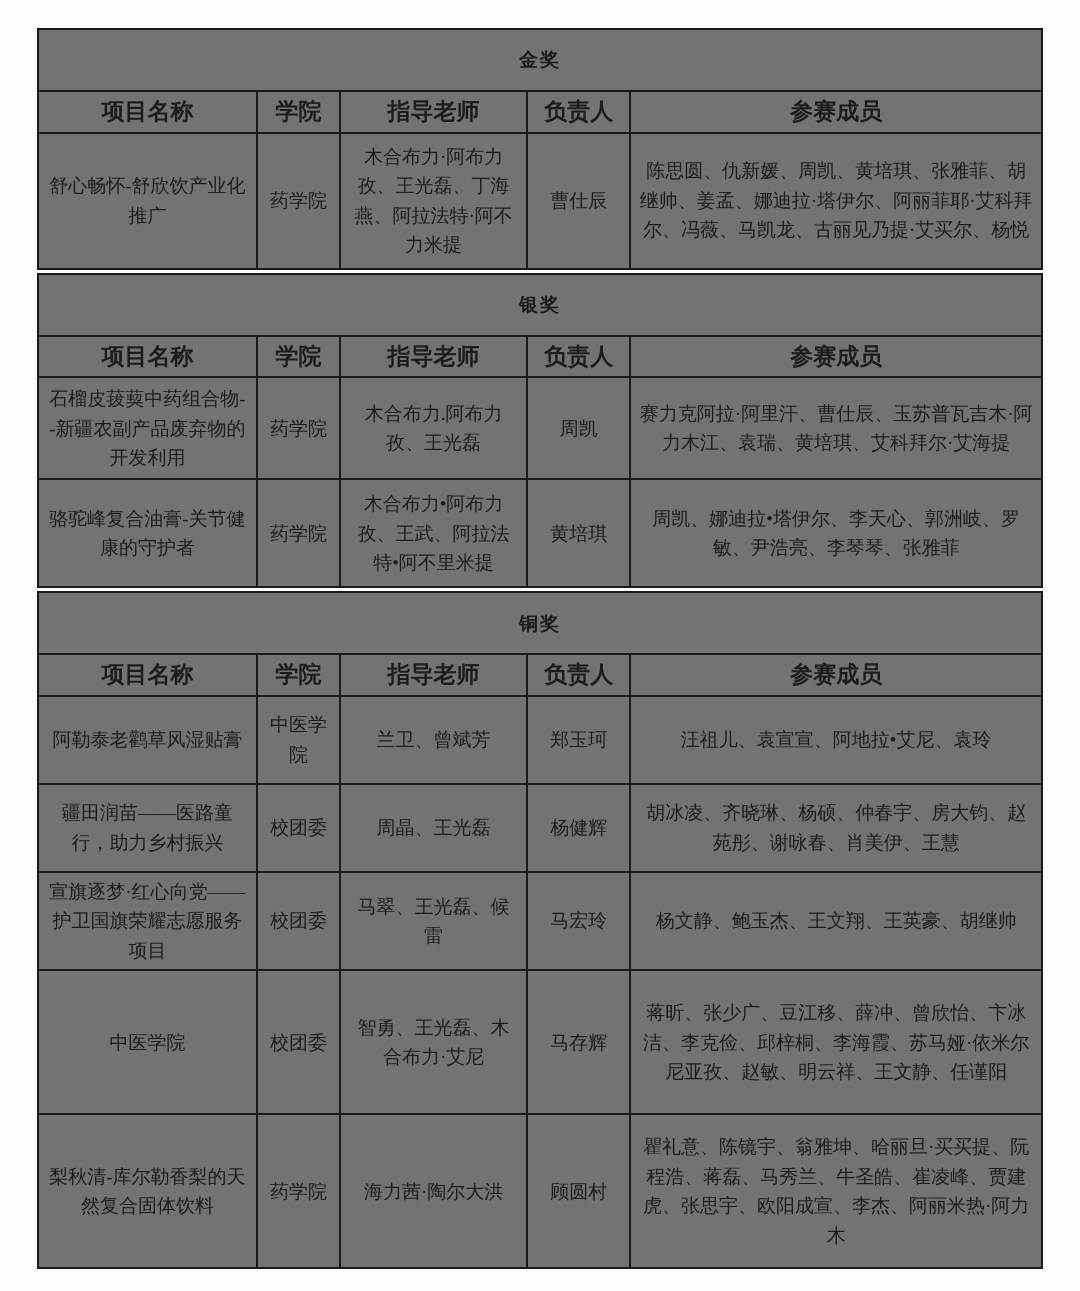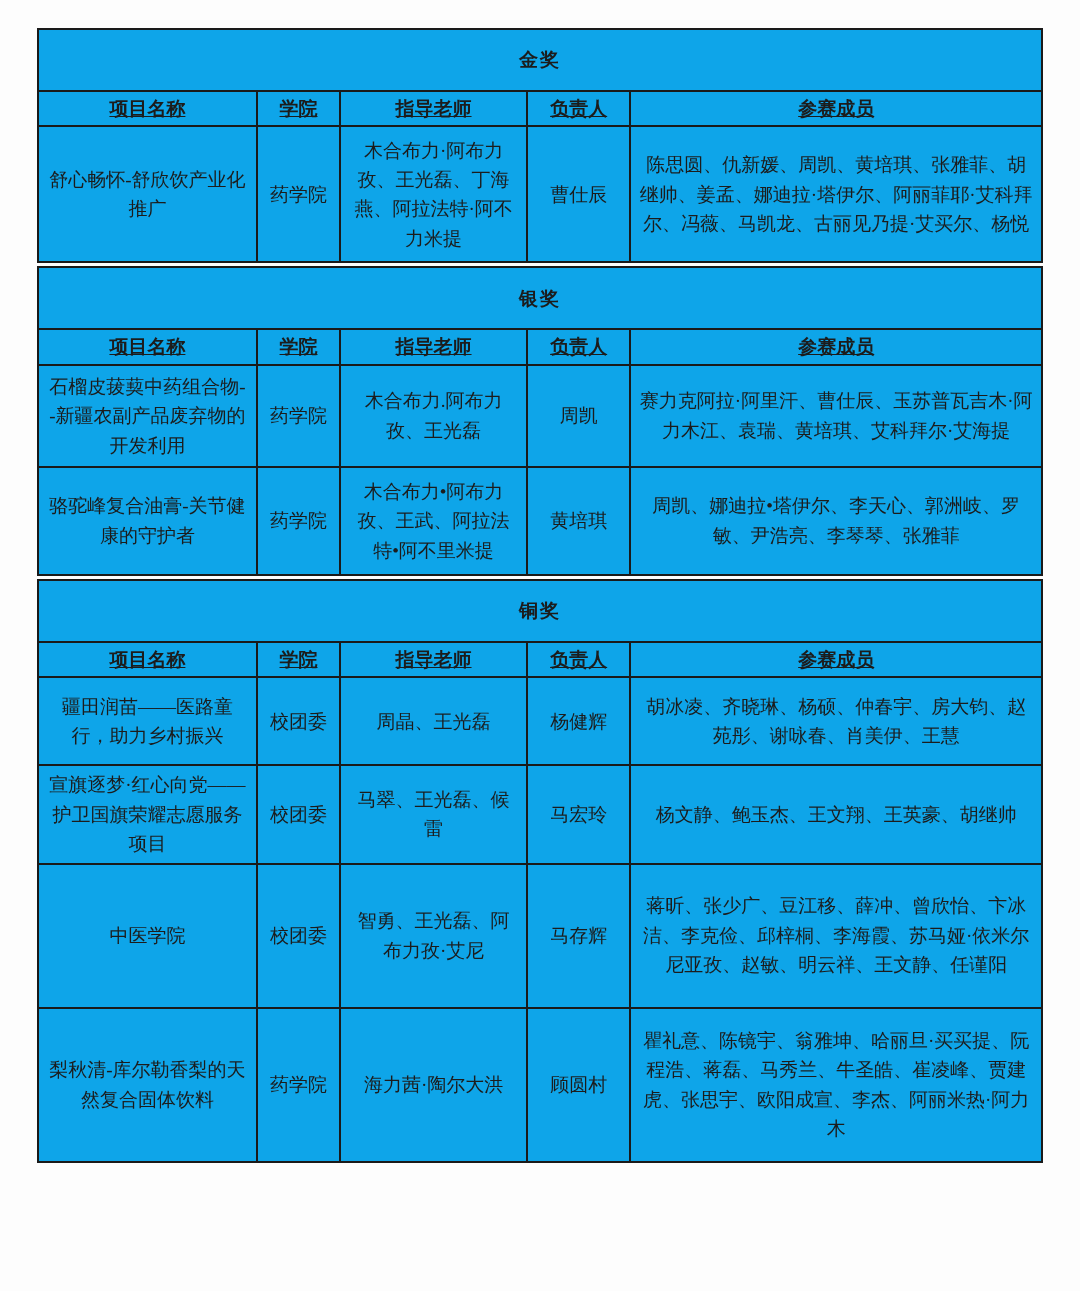--- a/index.html
+++ b/index.html
@@ -13,21 +13,21 @@
     width: 1080px;
     min-height: 1291px;
     box-sizing: border-box;
     padding: 28px 37px 10px 37px;
     background: #fdfdfd;
   }
   table.award-table {
     width: 1006px;
     border-collapse: collapse;
     table-layout: fixed;
-    background: #0ea5e9;
+    background: #737373;
     margin-bottom: 3px;
   }
   table.award-table col.c-project { width: 21.8%; }
   table.award-table col.c-college { width: 8.3%; }
   table.award-table col.c-advisor { width: 18.6%; }
   table.award-table col.c-leader  { width: 10.3%; }
   table.award-table col.c-members { width: 41.0%; }
 
   table.award-table th,
   table.award-table td {
@@ -41,24 +41,23 @@
   }
   th.section-title {
     font-size: 42px;
     font-weight: 700;
     letter-spacing: 2px;
     height: 52px;
     padding: 2px 0 6px 0;
   }
   tr.col-header th {
     font-weight: 700;
-    font-size: 19px;
+    font-size: 23px;
     height: 26px;
     padding: 2px 6px;
-    text-decoration: underline;
   }
   tr.rh130 td { height: 126px; }
   tr.rh100 td { height: 92px; }
   tr.rh105 td { height: 98px; }
   tr.rh85  td { height: 78px; }
   tr.rh110 td { height: 104px; }
   tr.rh95  td { height: 88px; }
   tr.rh140 td { height: 134px; }
   tr.rh150 td { height: 144px; }
 </style>
@@ -151,37 +150,44 @@
       <tr class="col-header">
         <th>项目名称</th>
         <th>学院</th>
         <th>指导老师</th>
         <th>负责人</th>
         <th>参赛成员</th>
       </tr>
     </thead>
     <tbody>
       <tr class="rh85">
+        <td>阿勒泰老鹳草风湿贴膏</td>
+        <td>中医学院</td>
+        <td>兰卫、曾斌芳</td>
+        <td>郑玉珂</td>
+        <td>汪祖儿、袁宣宣、阿地拉•艾尼、袁玲</td>
+      </tr>
+      <tr class="rh85">
         <td>疆田润苗——医路童行，助力乡村振兴</td>
         <td>校团委</td>
         <td>周晶、王光磊</td>
         <td>杨健辉</td>
         <td>胡冰凌、齐晓琳、杨硕、仲春宇、房大钧、赵苑彤、谢咏春、肖美伊、王慧</td>
       </tr>
       <tr class="rh95">
         <td>宣旗逐梦·红心向党——护卫国旗荣耀志愿服务项目</td>
         <td>校团委</td>
         <td>马翠、王光磊、候雷</td>
         <td>马宏玲</td>
         <td>杨文静、鲍玉杰、王文翔、王英豪、胡继帅</td>
       </tr>
       <tr class="rh140">
         <td>中医学院</td>
         <td>校团委</td>
-        <td>智勇、王光磊、阿布力孜·艾尼</td>
+        <td>智勇、王光磊、木合布力·艾尼</td>
         <td>马存辉</td>
         <td>蒋昕、张少广、豆江移、薛冲、曾欣怡、卞冰洁、李克俭、邱梓桐、李海霞、苏马娅·依米尔尼亚孜、赵敏、明云祥、王文静、任谨阳</td>
       </tr>
       <tr class="rh150">
         <td>梨秋清-库尔勒香梨的天然复合固体饮料</td>
         <td>药学院</td>
         <td>海力茜·陶尔大洪</td>
         <td>顾圆村</td>
         <td>瞿礼意、陈镜宇、翁雅坤、哈丽旦·买买提、阮程浩、蒋磊、马秀兰、牛圣皓、崔凌峰、贾建虎、张思宇、欧阳成宣、李杰、阿丽米热·阿力木</td>
       </tr>

